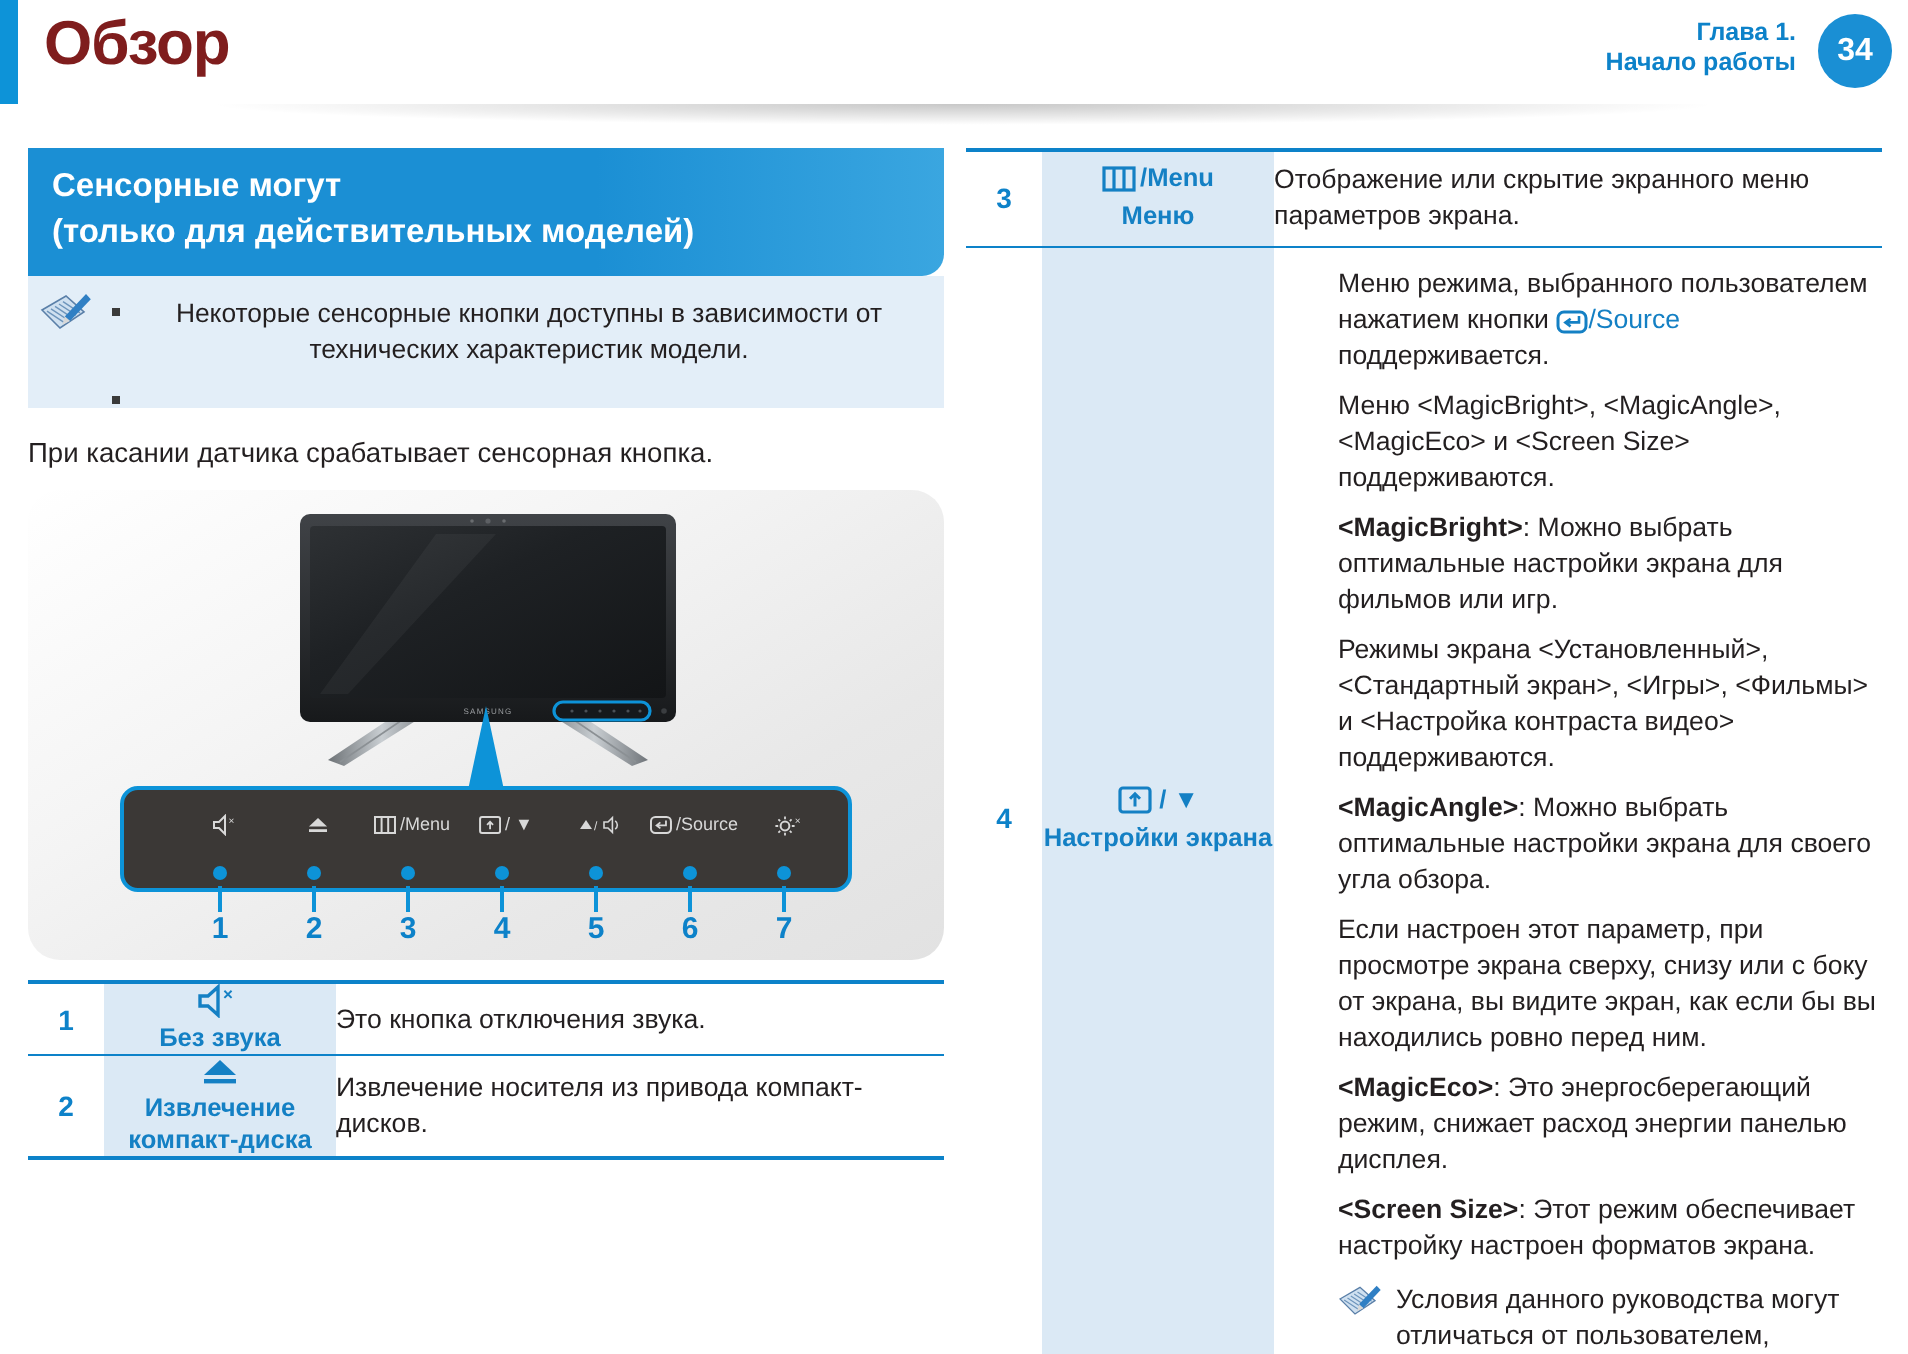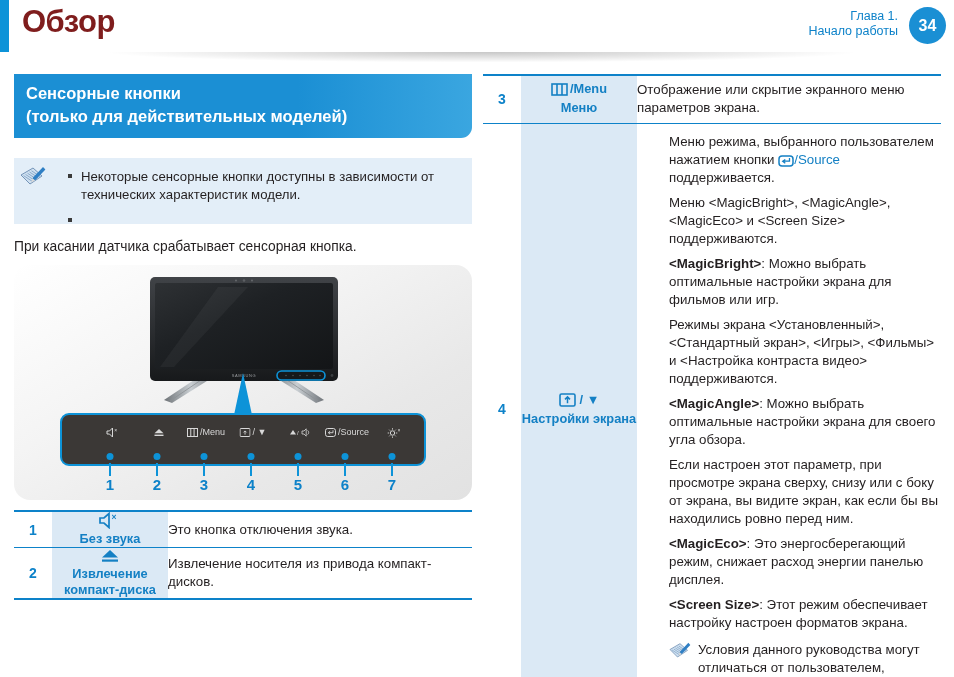--- a/index.html
+++ b/index.html
@@ -21,21 +21,21 @@
     background:#0d93d8;
   }
   .page-title{
     position:absolute; left:22px; top:4px;
     font-size:31px; font-weight:bold; letter-spacing:-0.5px;
     color:#7f1d1d;
   }
   .chapter{
     position:absolute; right:56px; top:9px;
     text-align:right; line-height:15px;
-    font-size:12.5px; font-weight:normal; color:#0d82c9;
+    font-size:12.5px; font-weight:bold; color:#0d82c9;
   }
   .page-badge{
     position:absolute; right:8px; top:7px;
     width:37px; height:37px; border-radius:50%;
     background:#1a8fd4; color:#fff;
     font-size:16px; font-weight:bold;
     display:flex; align-items:center; justify-content:center;
   }
   .header-shadow{
     position:absolute; left:9px; top:52px; width:945px; height:14px;
@@ -49,22 +49,22 @@
   
   .section-title{
     background:linear-gradient(to right,#1b8fd4 0%, #1b8fd4 62%, #3aa6e0 100%);
     border-radius:0 0 11px 0;
     color:#fff; font-weight:bold; font-size:16.5px;
     line-height:23px; padding:8px 12px 10px 12px;
   }
 
   
   .note-box{
-    background:#e3eef8; padding:10px 12px 12px 22px;
-    margin-top:20px; position:relative;
+    background:#e3eef8; padding:10px 12px 12px 10px;
+    margin-top:0; position:relative;text-align:center;
   }
   .note-list{ margin-left:32px; }
   .note-item{
     position:relative; font-size:13.2px; line-height:17.5px;
     padding-left:13px; color:#231f20; margin-bottom:9px;
   }
   .note-item:last-child{ margin-bottom:0; }
   .note-item .bul{
     position:absolute; left:0; top:6px; width:4px; height:4px;
     background:#3a3a3a;
@@ -157,21 +157,21 @@
     <div>Глава 1.</div>
     <div>Начало работы</div>
   </div>
   <div class="page-badge">34</div>
 </div>
 <div class="header-shadow"></div>
 
 <div class="col-left">
 
   <div class="section-title">
-    <div>Сенсорные кнопки</div>
+    <div>Сенсорные могут</div>
     <div>(только для действительных моделей)</div>
   </div>
 
   <div class="note-box">
     <svg class="memo-icon" viewBox="0 0 26 24">
       <polygon points="1,9 13,2 22,10 10,18" fill="#cfe0f0" stroke="#5a7fa8" stroke-width="0.8"></polygon>
       <g stroke="#6d94bb" stroke-width="0.7">
         <line x1="3.5" y1="9.6" x2="12" y2="15.2"></line>
         <line x1="5.5" y1="8.4" x2="14" y2="14"></line>
         <line x1="7.5" y1="7.2" x2="16" y2="12.8"></line>

